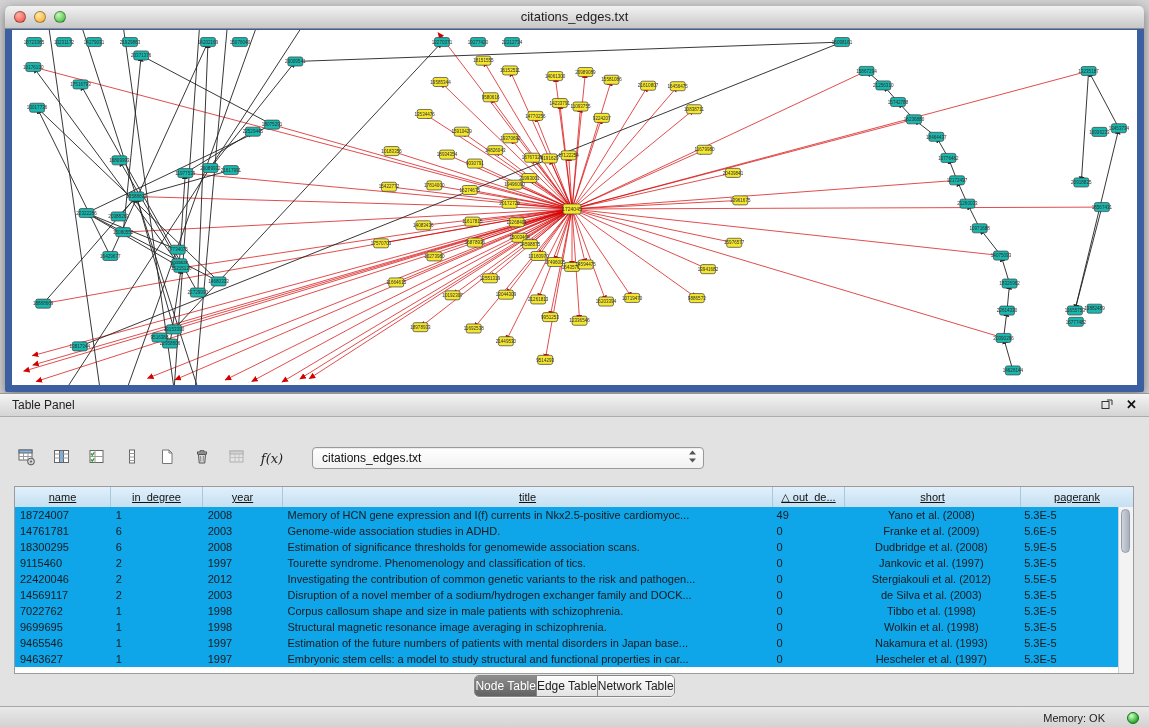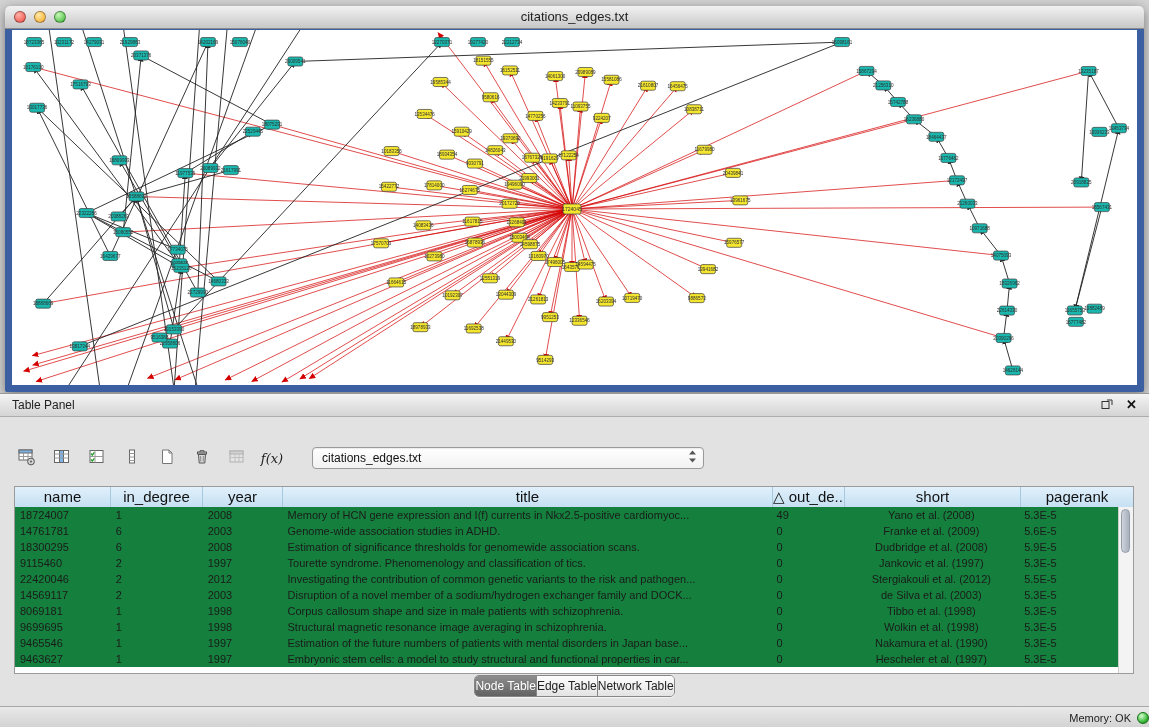--- a/index.html
+++ b/index.html
@@ -25,37 +25,37 @@
   .pbtn{background:none;border:none;padding:0;cursor:default;display:flex;align-items:center;color:#222;}
   .xglyph{font-size:13px;font-weight:bold;color:#111;line-height:12px;}
 
   .toolbar{position:absolute;top:50px;left:14px;height:28px;display:flex;align-items:center;gap:9px;}
   .tbtn{width:26px;height:24px;display:flex;align-items:center;justify-content:center;background:transparent;border:none;padding:0;}
   .combo{margin-left:18px;width:392px;height:22px;background:linear-gradient(#ffffff,#f1f1f1);border:1px solid #9a9a9a;border-radius:4px;display:flex;align-items:center;padding:0 6px 0 9px;box-sizing:border-box;box-shadow:inset 0 1px 1px rgba(0,0,0,.08);}
   .combo-text{flex:1;font-size:12px;color:#111;}
 
   .tbl{position:absolute;left:14px;top:92px;width:1120px;height:188px;background:#fff;border:1px solid #9b9b9b;box-sizing:border-box;}
   .thead{display:flex;height:20px;background:linear-gradient(#e1f0fb,#c5e0f2);border-bottom:1px solid #8fb6cf;}
-  .th{box-sizing:border-box;border-right:1px solid #a7c9de;font-size:15px;line-height:20px;text-align:center;color:#111;white-space:nowrap;overflow:hidden;}
+  .th{box-sizing:border-box;border-right:1px solid #a7c9de;font-size:11px;line-height:20px;text-align:center;color:#111;white-space:nowrap;overflow:hidden;text-decoration:underline;}
   .th:last-child{border-right:none;flex:1;}
   .tbody{position:absolute;left:0;top:20px;right:14px;bottom:0;overflow:hidden;}
-  .tr{display:flex;height:16px;background:#15803d;}
+  .tr{display:flex;height:16px;background:#0ea5e9;}
   .td{box-sizing:border-box;font-size:11px;line-height:16px;padding:0 5px;white-space:nowrap;overflow:hidden;color:#1a1a1a;}
   .c0{width:96px}.c1{width:92px}.c2{width:80px}.c3{width:490px}.c4{width:72px}.c5{width:176px}.c6{width:100px}
   .td.c5{text-align:center;}
   .vscroll{position:absolute;right:0;top:20px;bottom:0;width:14px;background:#f3f3f3;border-left:1px solid #cfcfcf;}
   .vthumb{position:absolute;top:2px;left:2px;width:9px;height:44px;border-radius:5px;background:linear-gradient(90deg,#ced4dc,#a7b0bc);border:1px solid #939ca8;box-sizing:border-box;}
 
   .tabbar{position:absolute;top:281px;left:0;width:100%;text-align:center;}
   .seg{display:inline-flex;border:1px solid #878787;border-radius:5px;overflow:hidden;box-shadow:0 1px 1px rgba(255,255,255,.7);}
   .tab{padding:0 0;height:20px;font-size:12px;border:none;border-right:1px solid #878787;background:linear-gradient(#fdfdfd,#e3e3e3);color:#222;line-height:19px;}
   .tab:last-child{border-right:none;}
   .tab.active{background:linear-gradient(#8e8e8e,#626262);color:#fff;}
 
-  .statusbar{position:absolute;bottom:0;left:0;width:100%;height:22px;border-top:1px solid #a8a8a8;background:linear-gradient(#e9e9e9,#d2d2d2);display:flex;align-items:center;justify-content:flex-end;gap:6px;box-sizing:border-box;}
+  .statusbar{position:absolute;bottom:0;left:0;width:100%;height:22px;border-top:1px solid #a8a8a8;background:linear-gradient(#e9e9e9,#d2d2d2);display:flex;align-items:center;justify-content:flex-end;gap:22px;padding-right:10px;box-sizing:border-box;}
   .memlabel{font-size:11px;color:#222;}
   .memdot{width:12px;height:12px;border-radius:50%;background:radial-gradient(circle at 35% 30%,#d6ffd0,#35b435 65%,#1d8a1d);border:1px solid #157015;box-sizing:border-box;}
 </style>
 </head>
 <body>
 
 <div id="graph-window">
   <div class="titlebar">
     <div class="traffic">
       <span class="light red"></span>
@@ -867,21 +867,21 @@
         <div class="tr">
           <div class="td c0">14569117</div>
           <div class="td c1">2</div>
           <div class="td c2">2003</div>
           <div class="td c3">Disruption of a novel member of a sodium/hydrogen exchanger family and DOCK...</div>
           <div class="td c4">0</div>
           <div class="td c5">de Silva et al. (2003)</div>
           <div class="td c6">5.3E-5</div>
         </div>
         <div class="tr">
-          <div class="td c0">8069181</div>
+          <div class="td c0">7022762</div>
           <div class="td c1">1</div>
           <div class="td c2">1998</div>
           <div class="td c3">Corpus callosum shape and size in male patients with schizophrenia.</div>
           <div class="td c4">0</div>
           <div class="td c5">Tibbo et al. (1998)</div>
           <div class="td c6">5.3E-5</div>
         </div>
         <div class="tr">
           <div class="td c0">9699695</div>
           <div class="td c1">1</div>
@@ -890,21 +890,21 @@
           <div class="td c4">0</div>
           <div class="td c5">Wolkin et al. (1998)</div>
           <div class="td c6">5.3E-5</div>
         </div>
         <div class="tr">
           <div class="td c0">9465546</div>
           <div class="td c1">1</div>
           <div class="td c2">1997</div>
           <div class="td c3">Estimation of the future numbers of patients with mental disorders in Japan base...</div>
           <div class="td c4">0</div>
-          <div class="td c5">Nakamura et al. (1990)</div>
+          <div class="td c5">Nakamura et al. (1993)</div>
           <div class="td c6">5.3E-5</div>
         </div>
         <div class="tr">
           <div class="td c0">9463627</div>
           <div class="td c1">1</div>
           <div class="td c2">1997</div>
           <div class="td c3">Embryonic stem cells: a model to study structural and functional properties in car...</div>
           <div class="td c4">0</div>
           <div class="td c5">Hescheler et al. (1997)</div>
           <div class="td c6">5.3E-5</div>

